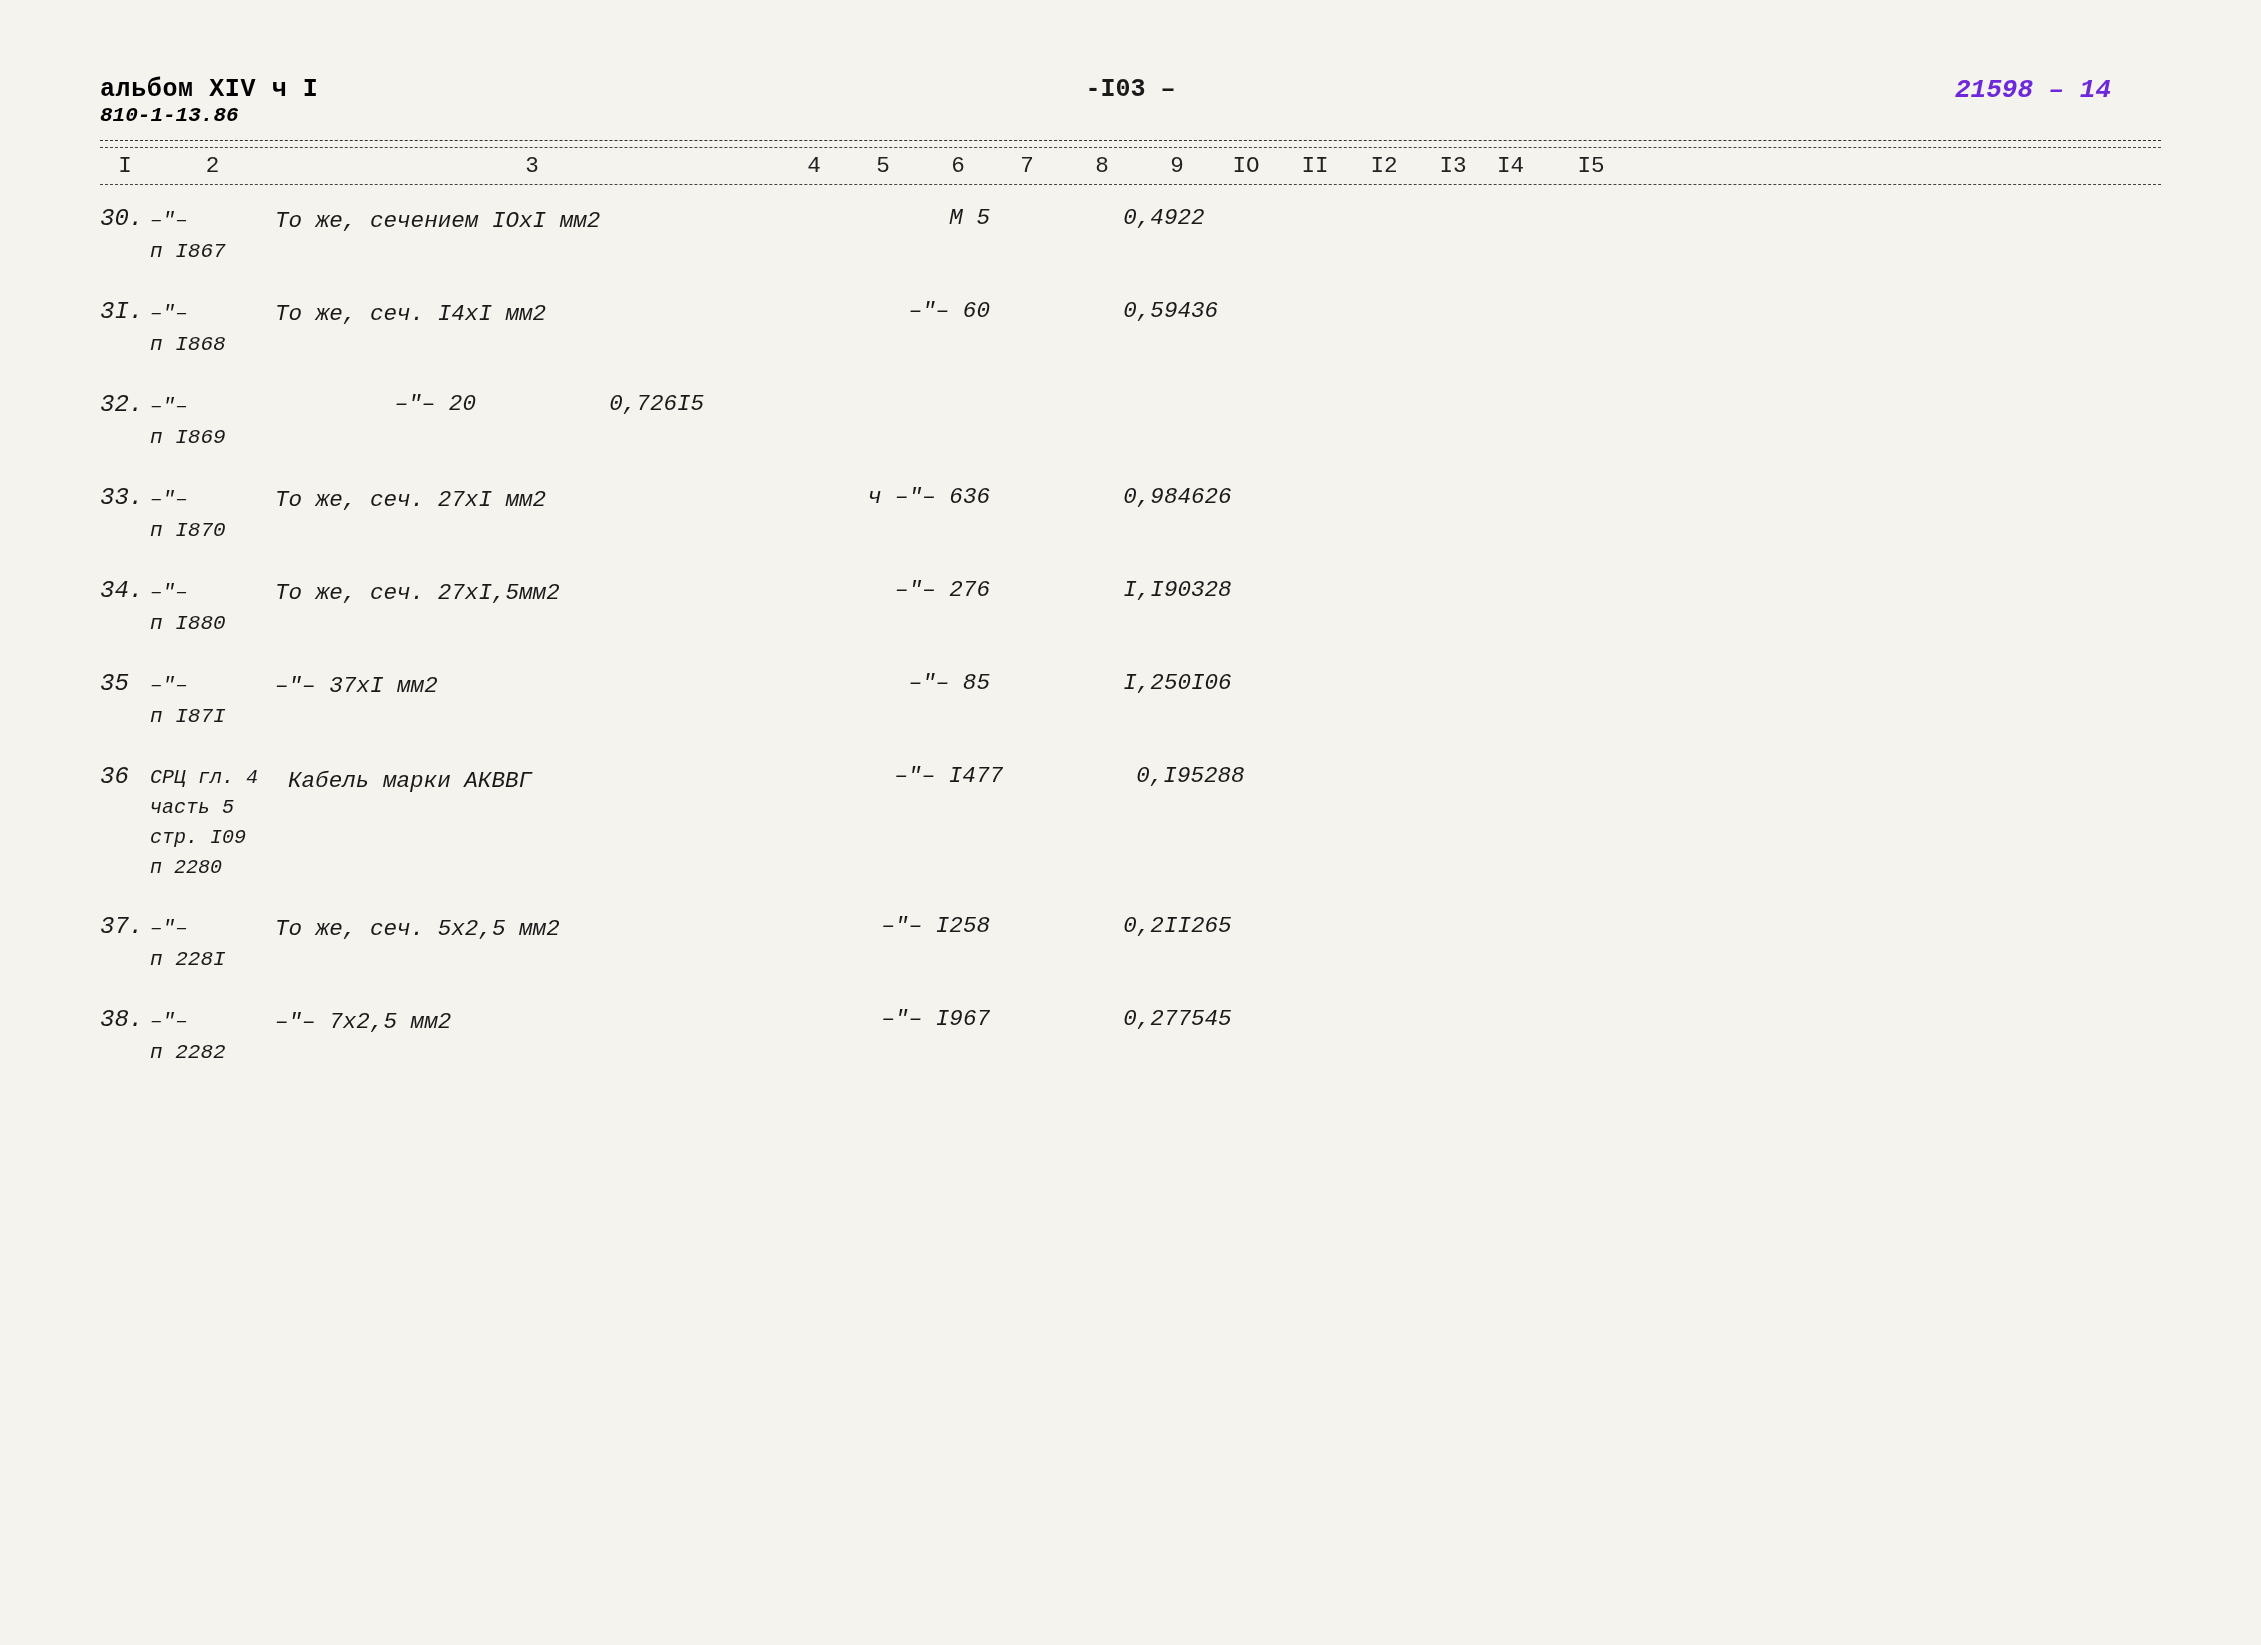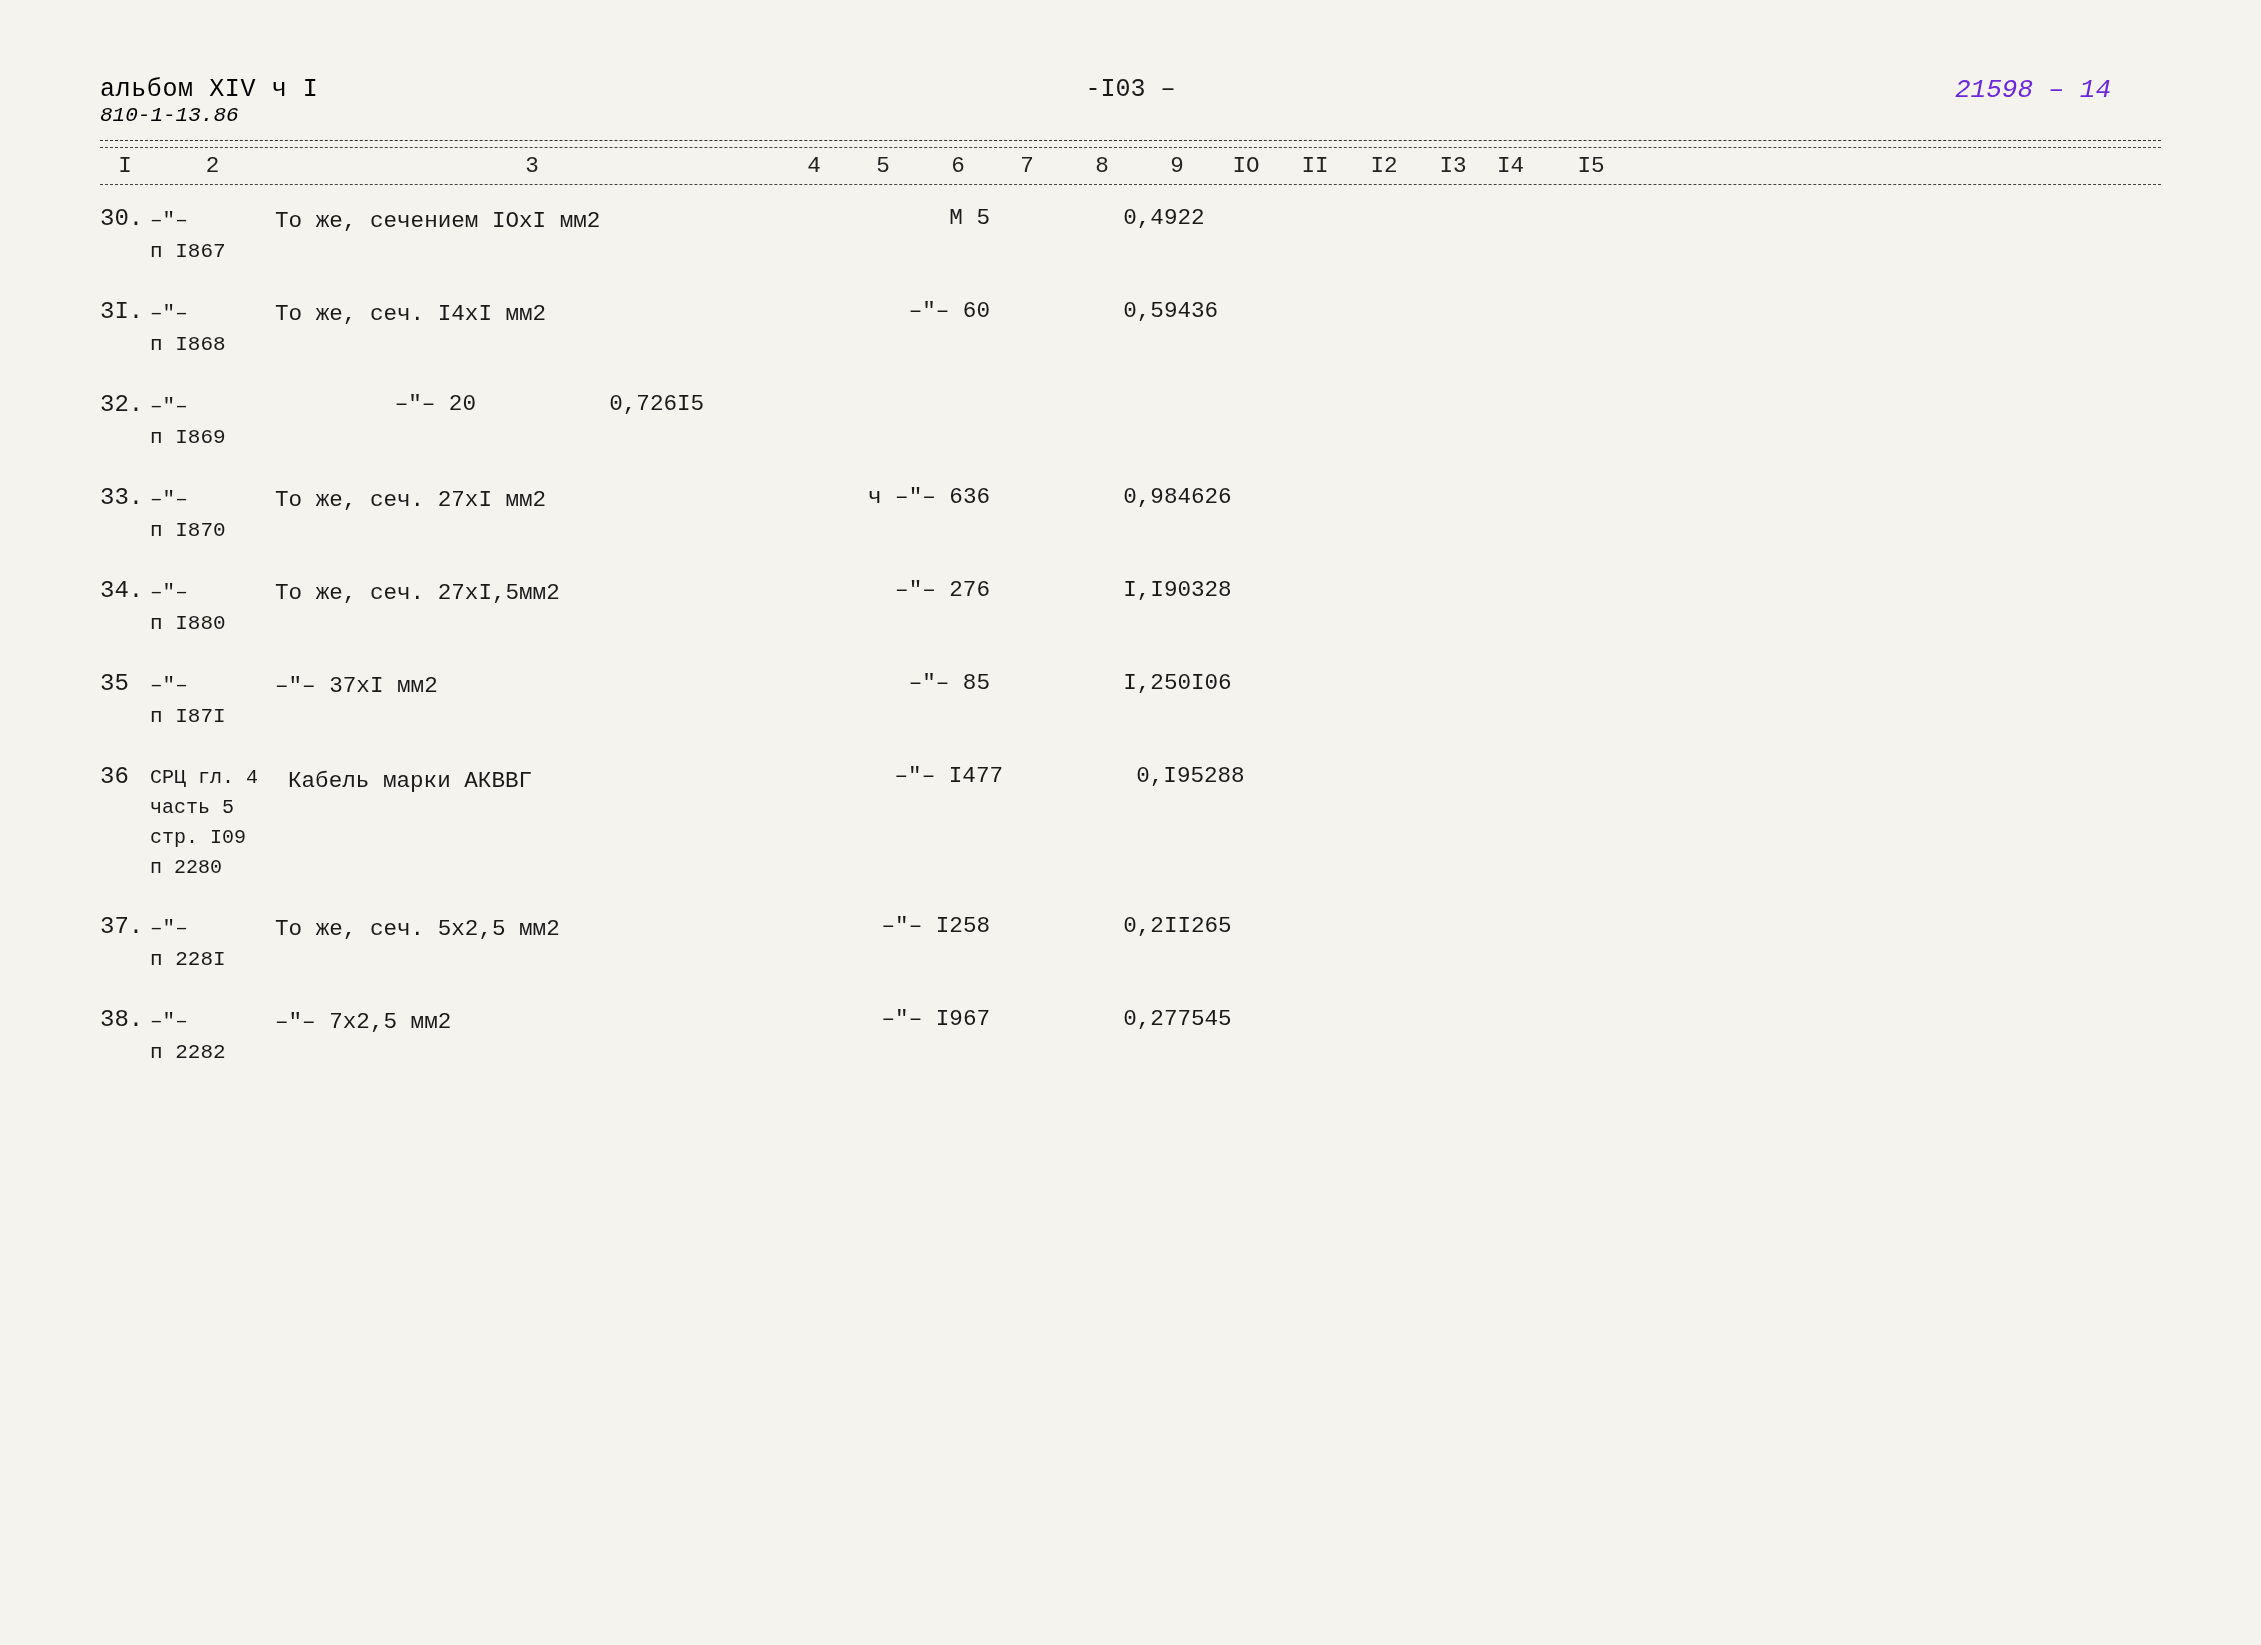--- a/index.html
+++ b/index.html
@@ -26,20 +26,21 @@
       background-color: #f5f3ee;
       padding: 75px 100px;
     }
 
     .header-section {
       display: flex;
       flex-direction: row;
       align-items: flex-start;
       margin-bottom: 12.5px;
       position: relative;
+      font-weight: bold;
     }
 
     .album-title {
       font-size: 25px;
       letter-spacing: 0.6px;
     }
 
     .album-subtitle {
       font-size: 21px;
       font-style: italic;
@@ -116,20 +117,21 @@
 
     .row-qty {
       width: 125px;
       font-size: 22.6px;
       flex-shrink: 0;
       text-align: left;
     }
 
     .table-container {
       width: 100%;
+      font-style: italic;
     }
 
     .col-headers-row {
       display: flex;
       flex-direction: row;
       align-items: center;
       padding: 5px 0;
       font-size: 22.6px;
       color: #222;
       border-top: 1.9px dashed #444;

